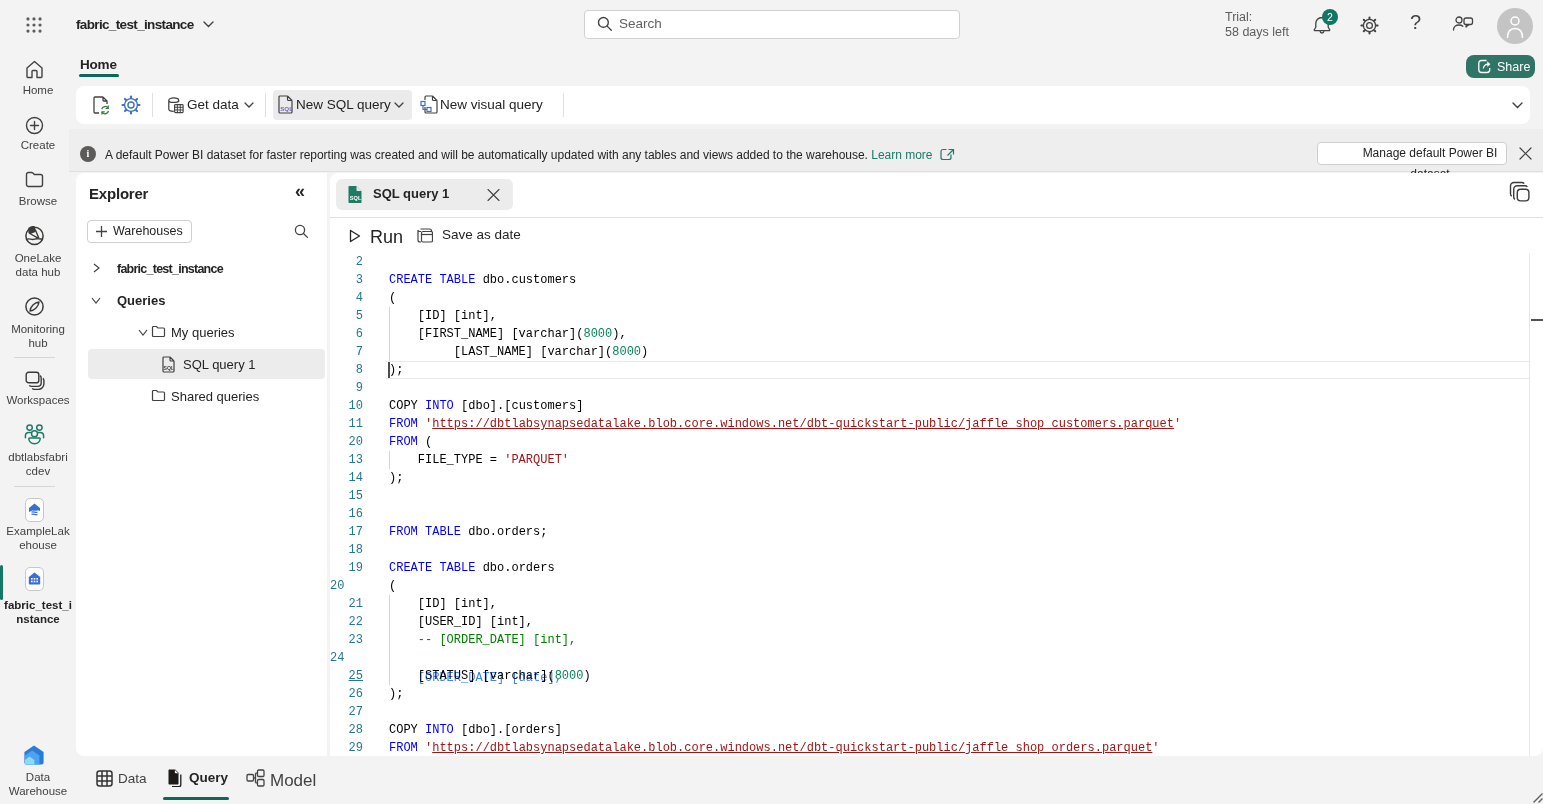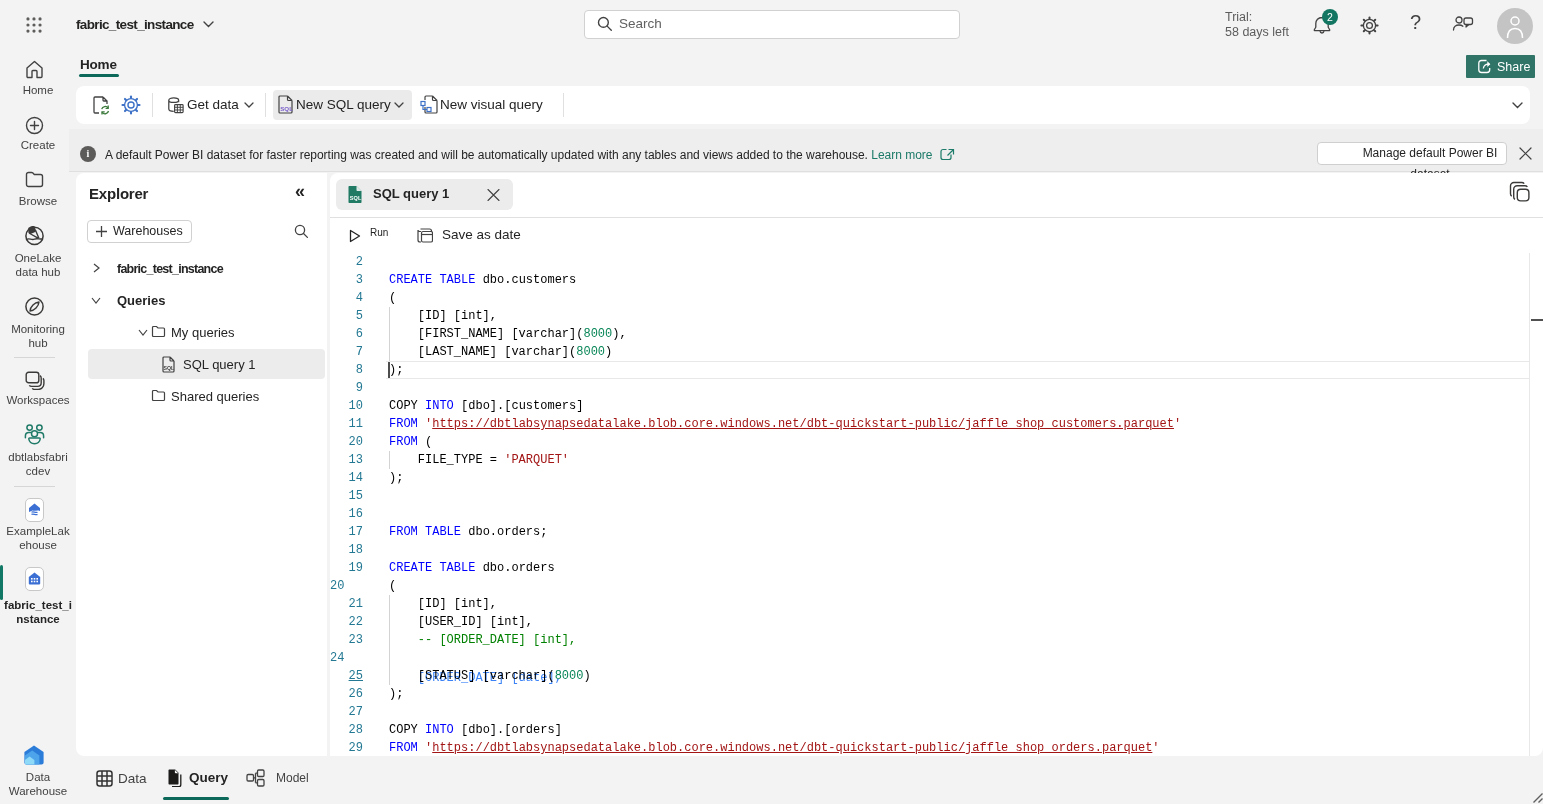--- a/index.html
+++ b/index.html
@@ -72,21 +72,21 @@
   <div class="abs" style="left:1497px;top:8px;width:36px;height:36px;border-radius:50%;background:#c4c4c4;"></div>
   <svg class="abs" style="left:1505px;top:14px;" width="20" height="24" viewBox="0 0 20 24">
     <circle cx="10" cy="7" r="4" fill="none" stroke="#fff" stroke-width="1.5"></circle>
     <path d="M2.5 24 C2.5 17.5 5.5 14.5 10 14.5 C14.5 14.5 17.5 17.5 17.5 24" fill="none" stroke="#fff" stroke-width="1.5"></path>
   </svg>
 </div>
 
 <div class="abs" style="left:80px;top:57px;font-size:13.5px;font-weight:700;letter-spacing:-0.2px;color:#242424;">Home</div>
 <div class="abs" style="left:79px;top:74px;width:40px;height:3px;background:#0c695a;border-radius:2px;"></div>
 
-<div class="abs" style="left:1466px;top:55px;width:69px;height:23px;background:#2f7466;border-radius:1px;">
+<div class="abs" style="left:1466px;top:55px;width:69px;height:23px;background:#2f7466;border-radius:8px;">
   <svg class="abs" style="left:11px;top:4px;" width="15" height="15" viewBox="0 0 15 15">
     <path d="M9.5 1.5 L4.5 1.5 C2.8 1.5 1.8 2.6 1.8 4.3 L1.8 10.7 C1.8 12.4 2.8 13.5 4.5 13.5 L10 13.5 C11.7 13.5 12.7 12.4 12.7 10.7 L12.7 9" fill="none" stroke="#fff" stroke-width="1.3"></path>
     <path d="M6.3 9.5 C6.8 6.8 8.6 5.2 11.3 5.2 L12.6 5.2" fill="none" stroke="#fff" stroke-width="1.3"></path>
     <path d="M10.3 2.3 L13.3 5.2 L10.3 8.1 Z" fill="#fff"></path>
   </svg>
   <div class="abs" style="left:31px;top:5px;font-size:12.5px;color:#fff;">Share</div>
 </div>
 
 <div class="abs" style="left:76px;top:86px;width:1454px;height:38px;background:#fff;border-radius:8px;"></div>
 <div id="toolbar" class="abs" style="left:76px;top:86px;width:1454px;height:38px;">
@@ -219,21 +219,21 @@
 
   <svg class="abs" style="left:1178px;top:7px;" width="22" height="22" viewBox="0 0 22 22">
     <rect x="9.3" y="9.3" width="11.6" height="11.6" rx="3.4" fill="none" stroke="#3b3a39" stroke-width="1.4"></rect>
     <path d="M6.9 19.4 C6.1 18.8 5.7 17.9 5.7 16.9 L5.7 9.2 C5.7 7.3 7.3 5.7 9.2 5.7 L16.9 5.7 C17.9 5.7 18.8 6.1 19.4 6.9" fill="none" stroke="#3b3a39" stroke-width="1.4"></path>
     <path d="M3.7 16.2 C2.9 15.6 2.5 14.7 2.5 13.7 L2.5 6 C2.5 4.1 4.1 2.5 6 2.5 L13.7 2.5 C14.7 2.5 15.6 2.9 16.2 3.7" fill="none" stroke="#3b3a39" stroke-width="1.4"></path>
   </svg>
 
   <svg class="abs" style="left:19px;top:56px;" width="12" height="14" viewBox="0 0 12 14">
       <path d="M1.5 1.5 L10.5 7 L1.5 12.5 Z" fill="none" stroke="#242424" stroke-width="1.3" stroke-linejoin="round"></path>
     </svg>
-  <div class="abs" style="left:40px;top:54px;font-size:10px;color:#242424;">Run</div>
+  <div class="abs" style="left:40px;top:54px;font-size:18px;color:#242424;">Run</div>
   <svg class="abs" style="left:87px;top:55px;" width="16" height="15" viewBox="0 0 16 15">
     <path d="M4 3.5 L3 3.5 C1.9 3.5 1 2.9 1 2 L1 12 C1 13.1 1.9 14 3 14 L4 14" fill="none" stroke="#424242" stroke-width="1.2"></path>
     <path d="M3.5 1 L12.5 1 C13.6 1 14.5 1.9 14.5 3 L14.5 4" fill="none" stroke="#424242" stroke-width="1.2"></path>
     <rect x="4.5" y="3.5" width="11" height="10.5" rx="1.5" fill="none" stroke="#424242" stroke-width="1.2"></rect>
     <path d="M4.5 6.5 L15.5 6.5" stroke="#424242" stroke-width="1.2"></path>
   </svg>
   <div class="abs" style="left:112px;top:54px;font-size:13.5px;color:#242424;">Save as date</div>
 
 <div id="codearea" class="abs mono" style="left:0;top:80px;width:1199px;height:503px;font-size:12px;line-height:18px;">
 <div class="abs" style="left:56px;top:108px;width:1143px;height:18px;border-top:1px solid #e8e8e8;border-bottom:1px solid #e8e8e8;"></div>
@@ -244,21 +244,21 @@
 <div class="abs" style="left:0;top:0px;width:33px;text-align:right;color:#237893;">2</div>
 <div class="abs" style="left:0;top:18px;width:33px;text-align:right;color:#237893;">3</div>
 <div class="abs" style="left:59px;top:18px;white-space:pre;color:#000;"><span style="color:#0000ff;">CREATE</span><span>&nbsp;</span><span style="color:#0000ff;">TABLE</span><span>&nbsp;dbo.customers</span></div>
 <div class="abs" style="left:0;top:36px;width:33px;text-align:right;color:#237893;">4</div>
 <div class="abs" style="left:59px;top:36px;white-space:pre;color:#000;"><span>(</span></div>
 <div class="abs" style="left:0;top:54px;width:33px;text-align:right;color:#237893;">5</div>
 <div class="abs" style="left:59px;top:54px;white-space:pre;color:#000;"><span>&nbsp;&nbsp;&nbsp;&nbsp;[ID]&nbsp;[int],</span></div>
 <div class="abs" style="left:0;top:72px;width:33px;text-align:right;color:#237893;">6</div>
 <div class="abs" style="left:59px;top:72px;white-space:pre;color:#000;"><span>&nbsp;&nbsp;&nbsp;&nbsp;[FIRST_NAME]&nbsp;[varchar](</span><span style="color:#098658;">8000</span><span>),</span></div>
 <div class="abs" style="left:0;top:90px;width:33px;text-align:right;color:#237893;">7</div>
-<div class="abs" style="left:59px;top:90px;white-space:pre;color:#000;"><span>&nbsp;&nbsp;&nbsp;&nbsp;[LAST_NAME]&nbsp;[varchar](</span><span style="color:#098658;">8000</span><span>)</span></div>
+<div class="abs" style="left:59px;top:90px;white-space:pre;color:#000;padding-left:36px;"><span>&nbsp;&nbsp;&nbsp;&nbsp;[LAST_NAME]&nbsp;[varchar](</span><span style="color:#098658;">8000</span><span>)</span></div>
 <div class="abs" style="left:0;top:108px;width:33px;text-align:right;color:#237893;">8</div>
 <div class="abs" style="left:59px;top:108px;white-space:pre;color:#000;"><span>);</span></div>
 <div class="abs" style="left:0;top:126px;width:33px;text-align:right;color:#237893;">9</div>
 <div class="abs" style="left:0;top:144px;width:33px;text-align:right;color:#237893;">10</div>
 <div class="abs" style="left:59px;top:144px;white-space:pre;color:#000;"><span>COPY&nbsp;</span><span style="color:#0000ff;">INTO</span><span>&nbsp;[dbo].[customers]</span></div>
 <div class="abs" style="left:0;top:162px;width:33px;text-align:right;color:#237893;">11</div>
 <div class="abs" style="left:59px;top:162px;white-space:pre;color:#000;"><span style="color:#0000ff;">FROM</span><span>&nbsp;</span><span style="color:#a31515;">'</span><span style="color:#a31515;text-decoration:underline;">https://dbtlabsynapsedatalake.blob.core.windows.net/dbt-quickstart-public/jaffle_shop_customers.parquet</span><span style="color:#a31515;">'</span></div>
 <div class="abs" style="left:0;top:180px;width:33px;text-align:right;color:#237893;">20</div>
 <div class="abs" style="left:59px;top:180px;white-space:pre;color:#000;"><span style="color:#0000ff;">FROM</span><span>&nbsp;(</span></div>
 <div class="abs" style="left:0;top:198px;width:33px;text-align:right;color:#237893;">13</div>
@@ -391,18 +391,18 @@
     <path d="M13.8 5.5 L13.8 15.7 C13.8 16.8 12.9 17.7 11.8 17.7 L5 17.7" fill="none" stroke="#1c1b1a" stroke-width="1.3"></path>
   </svg>
   <div class="abs" style="left:113px;top:14px;font-size:13.5px;font-weight:700;color:#242424;">Query</div>
   <div class="abs" style="left:87px;top:41px;width:66px;height:3px;background:#0c695a;border-radius:2px;"></div>
   <svg class="abs" style="left:170px;top:13px;" width="19" height="18" viewBox="0 0 19 18">
     <rect x="1" y="5.5" width="6.5" height="6.5" rx="1.2" fill="none" stroke="#424242" stroke-width="1.3"></rect>
     <rect x="11.5" y="1" width="6.5" height="6.5" rx="1.2" fill="none" stroke="#424242" stroke-width="1.3"></rect>
     <rect x="11.5" y="10.5" width="6.5" height="6.5" rx="1.2" fill="none" stroke="#424242" stroke-width="1.3"></rect>
     <path d="M7.5 8.8 L9.5 8.8 M9.5 4.2 L9.5 13.8 M9.5 4.2 L11.5 4.2 M9.5 13.8 L11.5 13.8" fill="none" stroke="#424242" stroke-width="1.3"></path>
   </svg>
-  <div class="abs" style="left:200px;top:15px;font-size:12px;color:#424242;text-align:right;">Model</div>
+  <div class="abs" style="left:194px;top:15px;font-size:17px;color:#424242;text-align:right;">Model</div>
 </div>
 
 <svg class="abs" style="left:1533px;top:792px;" width="10" height="11" viewBox="0 0 10 11">
     <path d="M0.5 10.5 L9.5 1.5 M5.5 10.5 L9.5 6.5" stroke="#5f5f5f" stroke-width="1.4"></path>
   </svg>
 
 </body></html>

